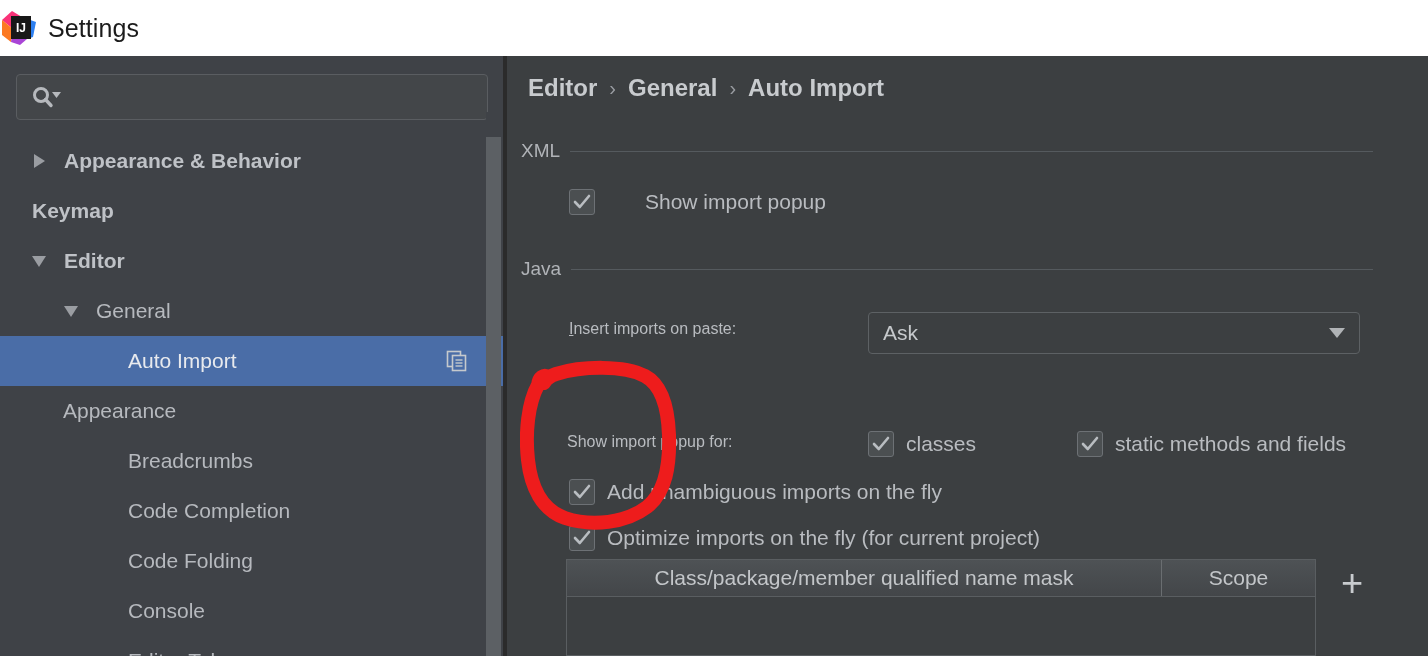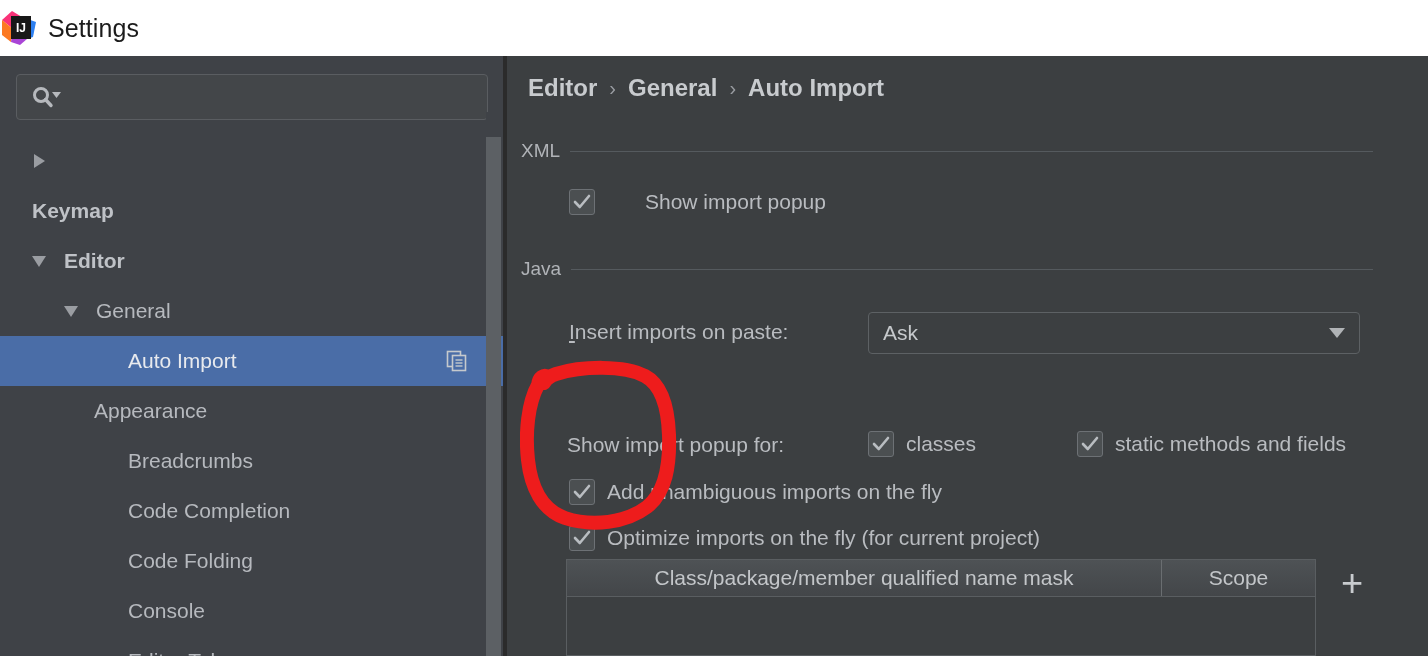--- a/index.html
+++ b/index.html
@@ -91,21 +91,21 @@
   .crumb-sep{ color:#9a9da2; font-weight:normal; font-size:20px; }
 
   .section-head{
     position:absolute; display:flex; align-items:center; gap:10px;
     width:852px; left:14px;
   }
   .section-head .sh-label{ font-size:19px; color:#b0b3b7; white-space:nowrap; }
   .section-head .sh-rule{ flex:1; height:1px; background:#555a5e; }
 
   .row{ position:absolute; display:flex; align-items:center; white-space:nowrap; }
-  .lbl{ font-size:21px; color:#b9bcc0; }
+  .lbl{ font-size:16px; color:#b9bcc0; }
   .lbl .mn{ text-decoration:underline; }
 
   .cb{
     width:26px; height:26px; border:1px solid #6d7175; border-radius:3px;
     background:#4b4f51; flex:none; position:relative;
   }
   .cb svg{ position:absolute; left:3px; top:3px; }
   .cb-label{ font-size:21px; color:#b9bcc0; margin-left:12px; }
 
   #combo{
@@ -179,20 +179,21 @@
     </span>
     <input id="search-input" type="text" value="" placeholder="" style="">
   </div>
 
   <div id="tree">
 
     <div class="tree-row bold" style="padding-left:64px;">
       <span class="tree-arrow" style="left:28px;">
           <i class="tri-right"></i>
         </span>
+      <span class="tree-label">Appearance &amp; Behavior</span>
     </div>
 
     <div class="tree-row bold" style="padding-left:32px;">
       <span class="tree-label">Keymap</span>
     </div>
 
     <div class="tree-row bold" style="padding-left:64px;">
       <span class="tree-arrow" style="left:28px;">
           <i class="tri-down"></i>
         </span>
@@ -212,21 +213,21 @@
         <svg width="22" height="22" viewBox="0 0 22 22" xmlns="http://www.w3.org/2000/svg">
           <rect x="1.5" y="1.5" width="13" height="15" fill="none" stroke="#c5c9cd" stroke-width="1.6"></rect>
           <rect x="6.5" y="5.5" width="13" height="15" fill="#4a6da7" stroke="#c5c9cd" stroke-width="1.6"></rect>
           <line x1="9.5" y1="10" x2="16.5" y2="10" stroke="#c5c9cd" stroke-width="1.4"></line>
           <line x1="9.5" y1="13" x2="16.5" y2="13" stroke="#c5c9cd" stroke-width="1.4"></line>
           <line x1="9.5" y1="16" x2="16.5" y2="16" stroke="#c5c9cd" stroke-width="1.4"></line>
         </svg>
       </span>
     </div>
 
-    <div class="tree-row" style="padding-left:94px;">
+    <div class="tree-row" style="padding-left:63px;">
       <span class="tree-label">Appearance</span>
     </div>
     <div class="tree-row" style="padding-left:128px;">
       <span class="tree-label">Breadcrumbs</span>
     </div>
     <div class="tree-row" style="padding-left:128px;">
       <span class="tree-label">Code Completion</span>
     </div>
     <div class="tree-row" style="padding-left:128px;">
       <span class="tree-label">Code Folding</span>

